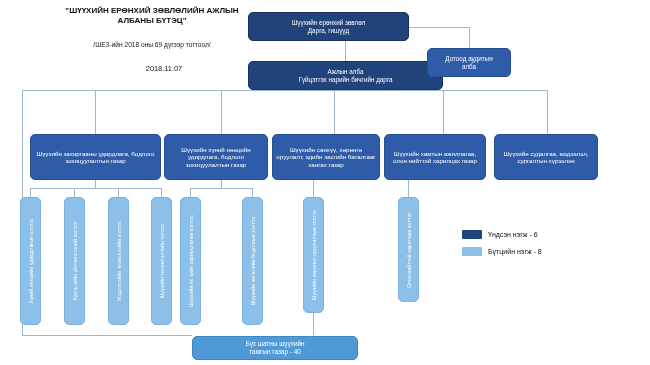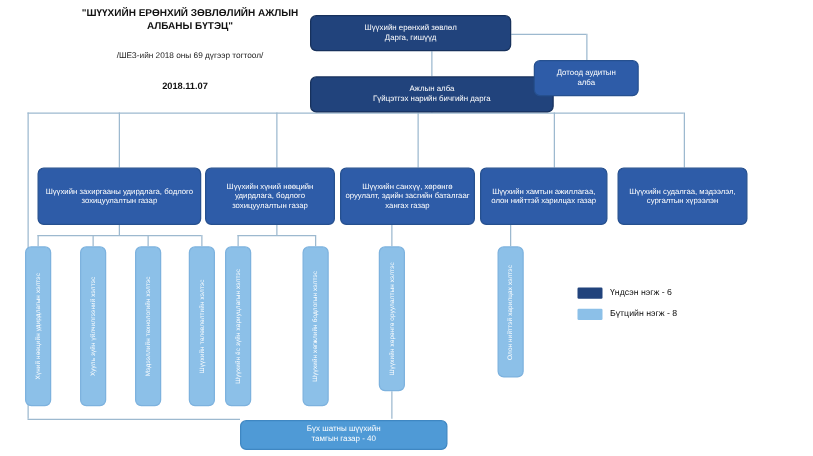--- a/index.html
+++ b/index.html
@@ -40,21 +40,21 @@
     white-space:nowrap;
     color:#ffffff;
     font-size:5.1px;
     letter-spacing:.1px;
     text-align:center;
     line-height:1.25;
   }
   .ttl{position:absolute;text-align:center;color:#111;}
   #title{left:52px;top:6px;width:200px;font-size:8px;font-weight:bold;line-height:1.25;}
   #subtitle{left:52px;top:41px;width:200px;font-size:6.6px;line-height:1.3;color:#1a1a1a;}
-  #date{left:48px;top:64px;width:200px;font-size:7.4px;font-weight:bold;}
+  #date{left:64px;top:64px;width:200px;font-size:7.4px;font-weight:normal;}
   .lgrow{position:absolute;display:flex;align-items:center;gap:6px;font-size:7px;color:#111;}
   .sw{width:20px;height:9px;display:block;border-radius:1px;}
   .sw.d{background:#21437c;}
   .sw.l{background:#8cc0e8;}
 </style>
 </head>
 <body>
 
 <div id="stage">
 

